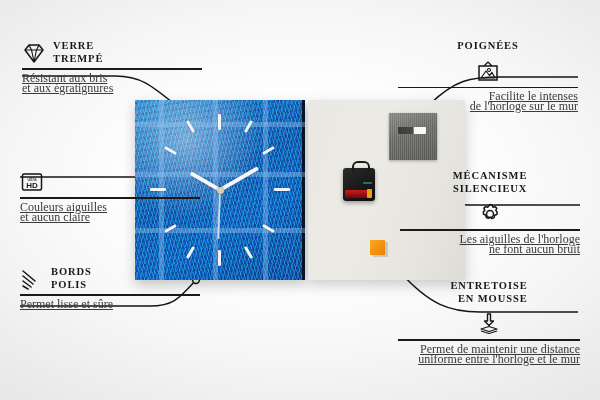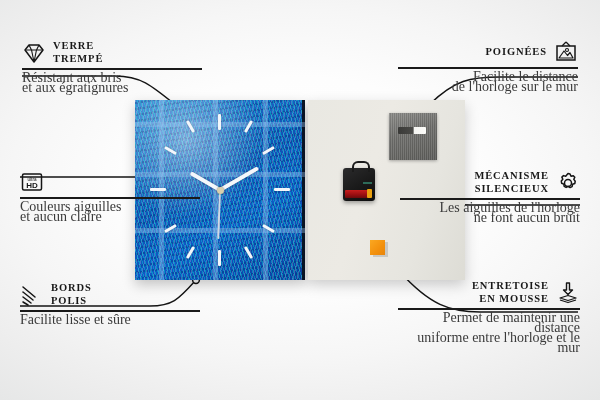--- a/index.html
+++ b/index.html
@@ -64,24 +64,24 @@
     box-shadow:3px 2px 0 rgba(120,120,115,.28);
   }
   
   .callout{position:absolute;width:180px;}
   .co-head{display:flex;align-items:center;gap:7px;}
   .co-title{
     font-size:10.5px;font-weight:bold;letter-spacing:.9px;color:#181818;
     line-height:12.5px;text-transform:uppercase;
   }
   .co-rule{height:1.5px;background:#1a1a1a;margin:3px 0 3px;}
-  .co-desc{font-size:14px;line-height:10px;color:#3a3a3a;}
+  .co-desc{font-size:12px;line-height:10px;color:#3a3a3a;text-decoration:underline;}
   .left .co-head{justify-content:flex-start;}
   .left .co-title,.left .co-desc{text-align:left;}
-  .right .co-head{justify-content:flex-end;}
+  .right .co-head{justify-content:flex-end;flex-direction:column;}
   .right .co-title,.right .co-desc{text-align:right;}
   .ico{width:24px;height:24px;flex:0 0 24px;display:block;}
   .ico svg{display:block;width:24px;height:24px;}
   #lines{position:absolute;left:0;top:0;width:600px;height:400px;pointer-events:none;}
 </style>
 </head>
 <body>
 
 <div id="stage">
 
@@ -179,59 +179,59 @@
       <span class="co-title">
         <br>
       </span>
     </div>
     <div class="co-rule"></div>
     <div class="co-desc">
       <span>Couleurs aiguilles</span><br><span>et aucun claire</span>
     </div>
   </div>
 
-  <div class="callout left" style="left:20px;top:282px;">
+  <div class="callout left" style="left:20px;top:266px;">
     <div class="co-head">
       <span class="ico">
         <svg viewBox="0 0 24 24">
             <g stroke="#151515" stroke-width="1.5" stroke-linecap="round" fill="none">
               <path d="M3 4 L15 14"></path>
               <path d="M3 9 L13 17"></path>
               <path d="M3 14 L11 20"></path>
               <path d="M3 19 L8 22"></path>
             </g>
           </svg>
       </span>
       <span class="co-title">
         <span>BORDS</span><br><span>POLIS</span>
       </span>
     </div>
     <div class="co-rule"></div>
     <div class="co-desc">
-      <span>Facilite lisse et sûre</span>
+      <span>Permet lisse et sûre</span>
     </div>
   </div>
 
   <div class="callout right" style="left:398px;top:40px;">
     <div class="co-head">
       <span class="co-title">
         <span>POIGNÉES</span><br>
       </span>
       <span class="ico">
         <svg viewBox="0 0 24 24">
           <path d="M12 2 L8 6 M12 2 L16 6" fill="none" stroke="#151515" stroke-width="1.3"></path>
           <rect x="3" y="6" width="18" height="14" fill="none" stroke="#151515" stroke-width="1.5"></rect>
           <path d="M5 18 L10 11 L13.5 15.5 L16 12.5 L19 18 Z" fill="none" stroke="#151515" stroke-width="1.2" stroke-linejoin="round"></path>
           <circle cx="13" cy="10" r="1.5" fill="none" stroke="#151515" stroke-width="1.1"></circle>
         </svg>
       </span>
     </div>
     <div class="co-rule"></div>
     <div class="co-desc">
-      <span>Facilite le distance</span><br><span>de l'horloge sur le mur</span>
+      <span>Facilite le intenses</span><br><span>de l'horloge sur le mur</span>
     </div>
   </div>
 
   <div class="callout right" style="left:398px;top:280px;width:182px;">
     <div class="co-head">
       <span class="co-title">
         <span>ENTRETOISE</span><br><span>EN MOUSSE</span>
       </span>
       <span class="ico">
         <svg viewBox="0 0 24 24">

